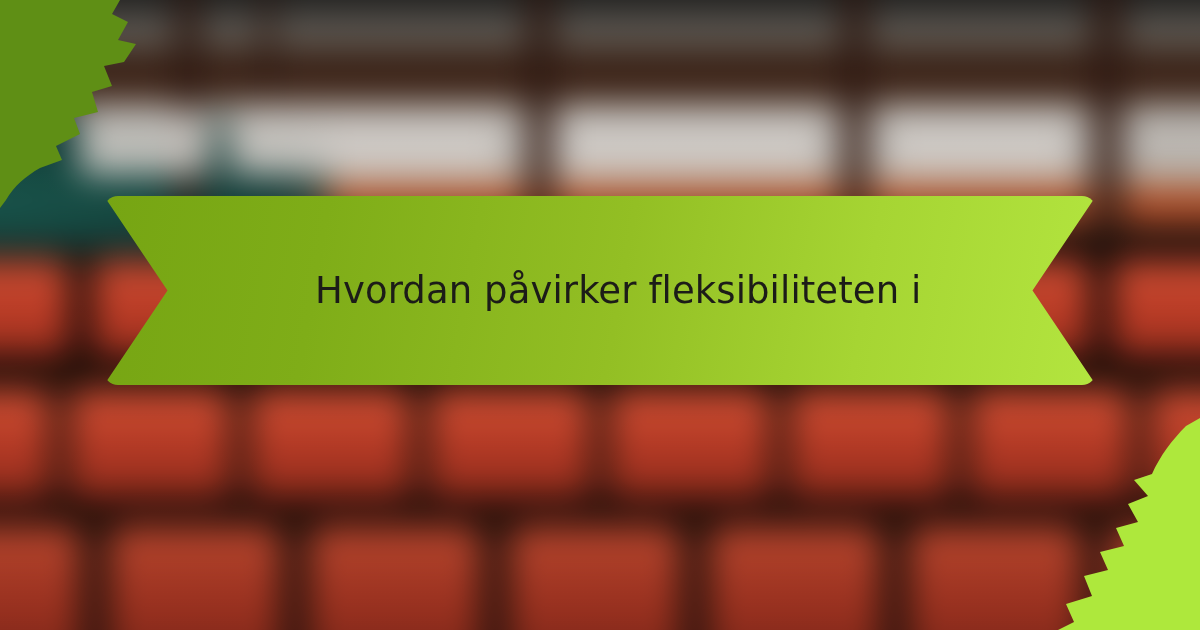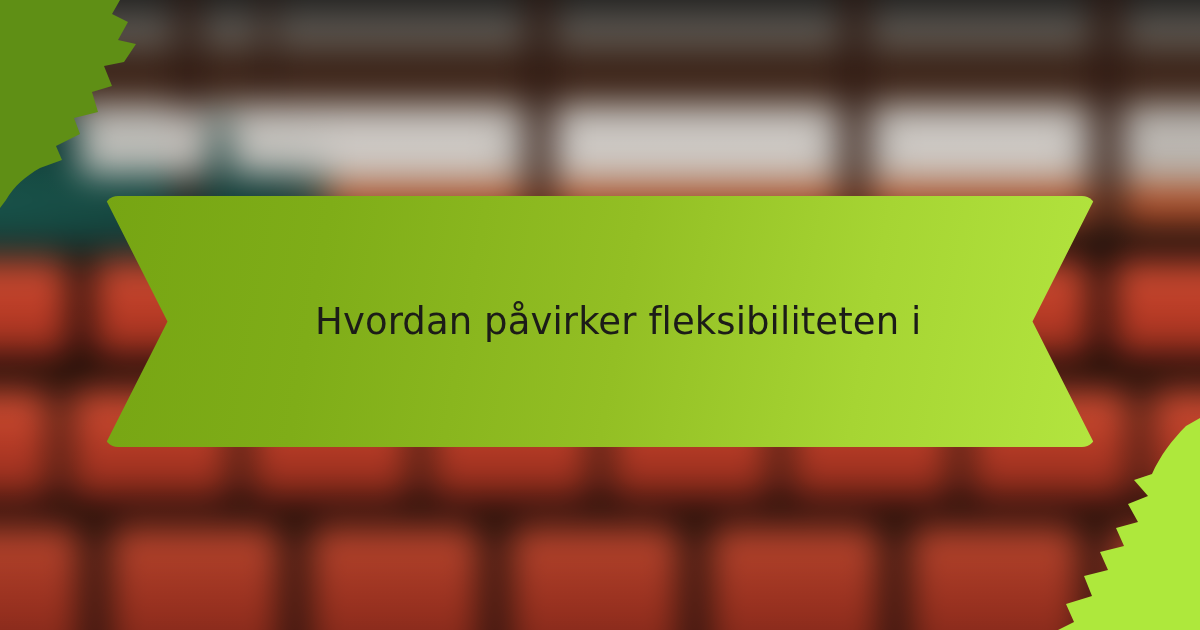--- a/index.html
+++ b/index.html
@@ -97,21 +97,21 @@
   }
   .corner-tl { left: 0; top: 0;  width: 200px; height: 230px; }
   .corner-br { right: 0; bottom: 0; width: 200px; height: 230px; }
 
   
   .ribbon {
     position: absolute;
     left: 104px;
     top: 196px;
     width: 992px;
-    height: 251px;
+    height: 189px;
     background: linear-gradient(100deg, #76a513 0%, #7fad18 22%, #93bf24 52%, #a6d533 76%, #b3e53f 100%);
     border-radius: 14px;
     -webkit-clip-path: polygon(
         0% 0%, 100% 0%,
         100% 0%, 93.6% 50%, 100% 100%,
         100% 100%, 0% 100%,
         6.4% 50%);
     clip-path: polygon(
         0% 0%, 100% 0%,
         100% 0%, 93.6% 50%, 100% 100%,

